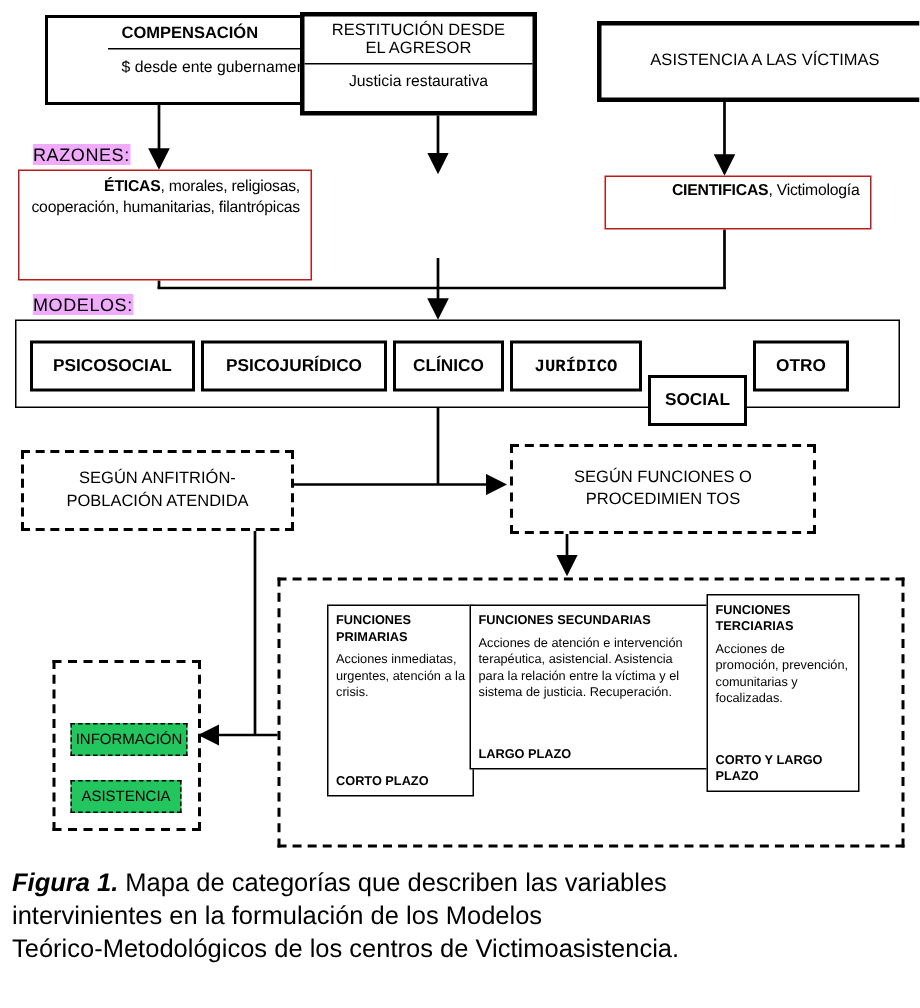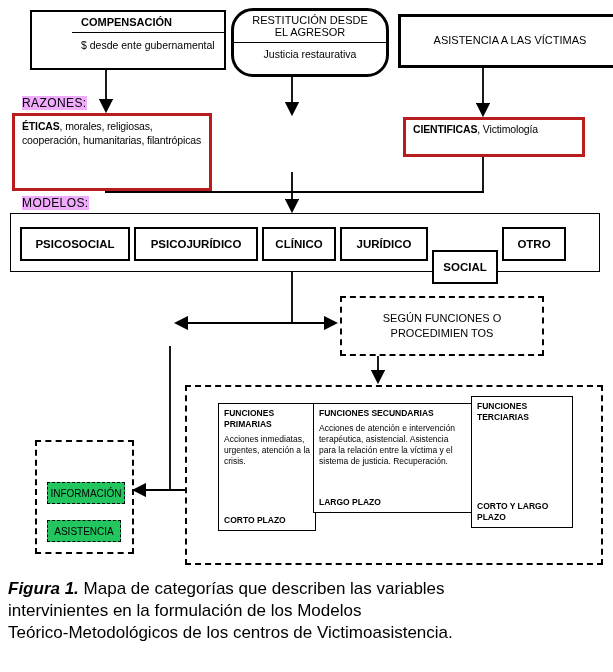--- a/index.html
+++ b/index.html
@@ -13,22 +13,22 @@
   .hd{font-size:11px;padding:4px 6px 4px 9px;border-bottom:1.5px solid #000;}
   .hd.bold{font-weight:bold;}
   .sub{font-size:10.5px;padding:6px 4px 4px 9px;}
   .center{text-align:center;}
   .vcenter{display:flex;align-items:center;justify-content:center;}
 
   
   .seclabel{position:absolute;font-size:12px;letter-spacing:.4px;background:#f0abfc;}
 
   
-  .razon{border:3px solid #b91c1c;font-size:10.5px;line-height:1.32;
-         padding:4px 7px;letter-spacing:-0.15px;}
+  .razon{border:1px solid #b91c1c;font-size:10.5px;line-height:1.32;
+         padding:4px 7px;letter-spacing:-0.15px;text-align:right;}
   .kw{font-weight:bold;}
 
   
   .mframe{border:1px solid #000;}
   .model{position:absolute;top:227px;height:30px;border:2px solid #000;background:#fff;
          display:flex;align-items:center;justify-content:center;
          font-weight:bold;font-size:11.5px;}
 
   
   .dashed{border:2px dashed #000;background:#fff;}
@@ -79,21 +79,21 @@
       <line x1="170" y1="346" x2="170" y2="490"></line>
       <line x1="185" y1="490" x2="134" y2="490" marker-end="url(#arr)"></line>
     </g>
   </svg>
 
   <div class="abs hbox" style="left:30px;top:10px;width:152px;height:56px;padding-left:40px;">
     <div class="hd bold">COMPENSACIÓN</div>
     <div class="sub">$ desde ente gubernamental</div>
   </div>
 
-  <div class="abs hbox thick center" style="left:231px;top:8px;width:152px;height:63px;border-radius:22px;">
+  <div class="abs hbox thick center" style="left:200px;top:8px;width:152px;height:63px;">
     <div class="hd" style="padding:3px 10px 4px;">RESTITUCIÓN DESDE EL AGRESOR</div>
     <div class="sub" style="padding:5px 4px 4px;">Justicia restaurativa</div>
   </div>
 
   <div class="abs hbox thick vcenter center" style="left:398px;top:14px;width:170px;height:48px;padding:0 24px;font-size:11px;line-height:1.4;">
     <span>ASISTENCIA A LAS VÍCTIMAS</span>
   </div>
 
   <div class="seclabel" style="left:22px;top:96px;">RAZONES:</div>
 
@@ -106,24 +106,27 @@
     <span class="kw">CIENTIFICAS</span><span>, Victimología</span>
   </div>
 
   <div class="seclabel" style="left:22px;top:196px;">MODELOS:</div>
 
   <div class="abs mframe" style="left:10px;top:213px;width:588px;height:57px;"></div>
 
   <div class="model" style="left:20px;width:106px;">PSICOSOCIAL</div>
   <div class="model" style="left:134px;width:120px;">PSICOJURÍDICO</div>
   <div class="model" style="left:262px;width:70px;">CLÍNICO</div>
-  <div class="model" style="left:340px;width:84px;">JURÍDICO</div>
+  <div class="model" style="left:340px;width:84px;font-family:Liberation Mono, monospace;">JURÍDICO</div>
   <div class="model" style="left:432px;width:62px;margin-top:23px;">SOCIAL</div>
   <div class="model" style="left:502px;width:60px;">OTRO</div>
 
+  <div class="abs dashed branch" style="left:14px;top:300px;width:158px;height:46px;">
+    <span>SEGÚN ANFITRIÓN- POBLACIÓN ATENDIDA</span>
+  </div>
 
   <div class="abs dashed branch" style="left:340px;top:296px;width:180px;height:52px;">
     <span>SEGÚN FUNCIONES O PROCEDIMIEN TOS</span>
   </div>
 
   <div class="abs dashed" style="left:185px;top:385px;width:414px;height:176px;background:transparent;"></div>
 
   <div class="abs func" style="left:218px;top:403px;width:86px;height:118px;">
     <div class="ft">FUNCIONES PRIMARIAS</div>
     <div class="fb">Acciones inmediatas, urgentes, atención a la crisis.</div>
@@ -131,20 +134,21 @@
   </div>
 
   <div class="abs func" style="left:313px;top:403px;width:148px;height:100px;">
     <div class="ft">FUNCIONES SECUNDARIAS</div>
     <div class="fb">Acciones de atención e intervención terapéutica, asistencial. Asistencia para la relación entre la víctima y el sistema de justicia. Recuperación.</div>
     <div class="fp">LARGO PLAZO</div>
   </div>
 
   <div class="abs func" style="left:471px;top:396px;width:90px;height:122px;">
     <div class="ft">FUNCIONES TERCIARIAS</div>
+    <div class="fb">Acciones de promoción, prevención, comunitarias y focalizadas.</div>
     <div class="fp">CORTO Y LARGO PLAZO</div>
   </div>
 
   <div class="abs dashed" style="left:35px;top:440px;width:95px;height:110px;background:transparent;"></div>
 
   <div class="abs svc" style="left:47px;top:462px;width:76px;height:20px;">INFORMACIÓN</div>
 
   <div class="abs svc" style="left:47px;top:500px;width:72px;height:20px;">ASISTENCIA</div>
 
   <div class="caption">

